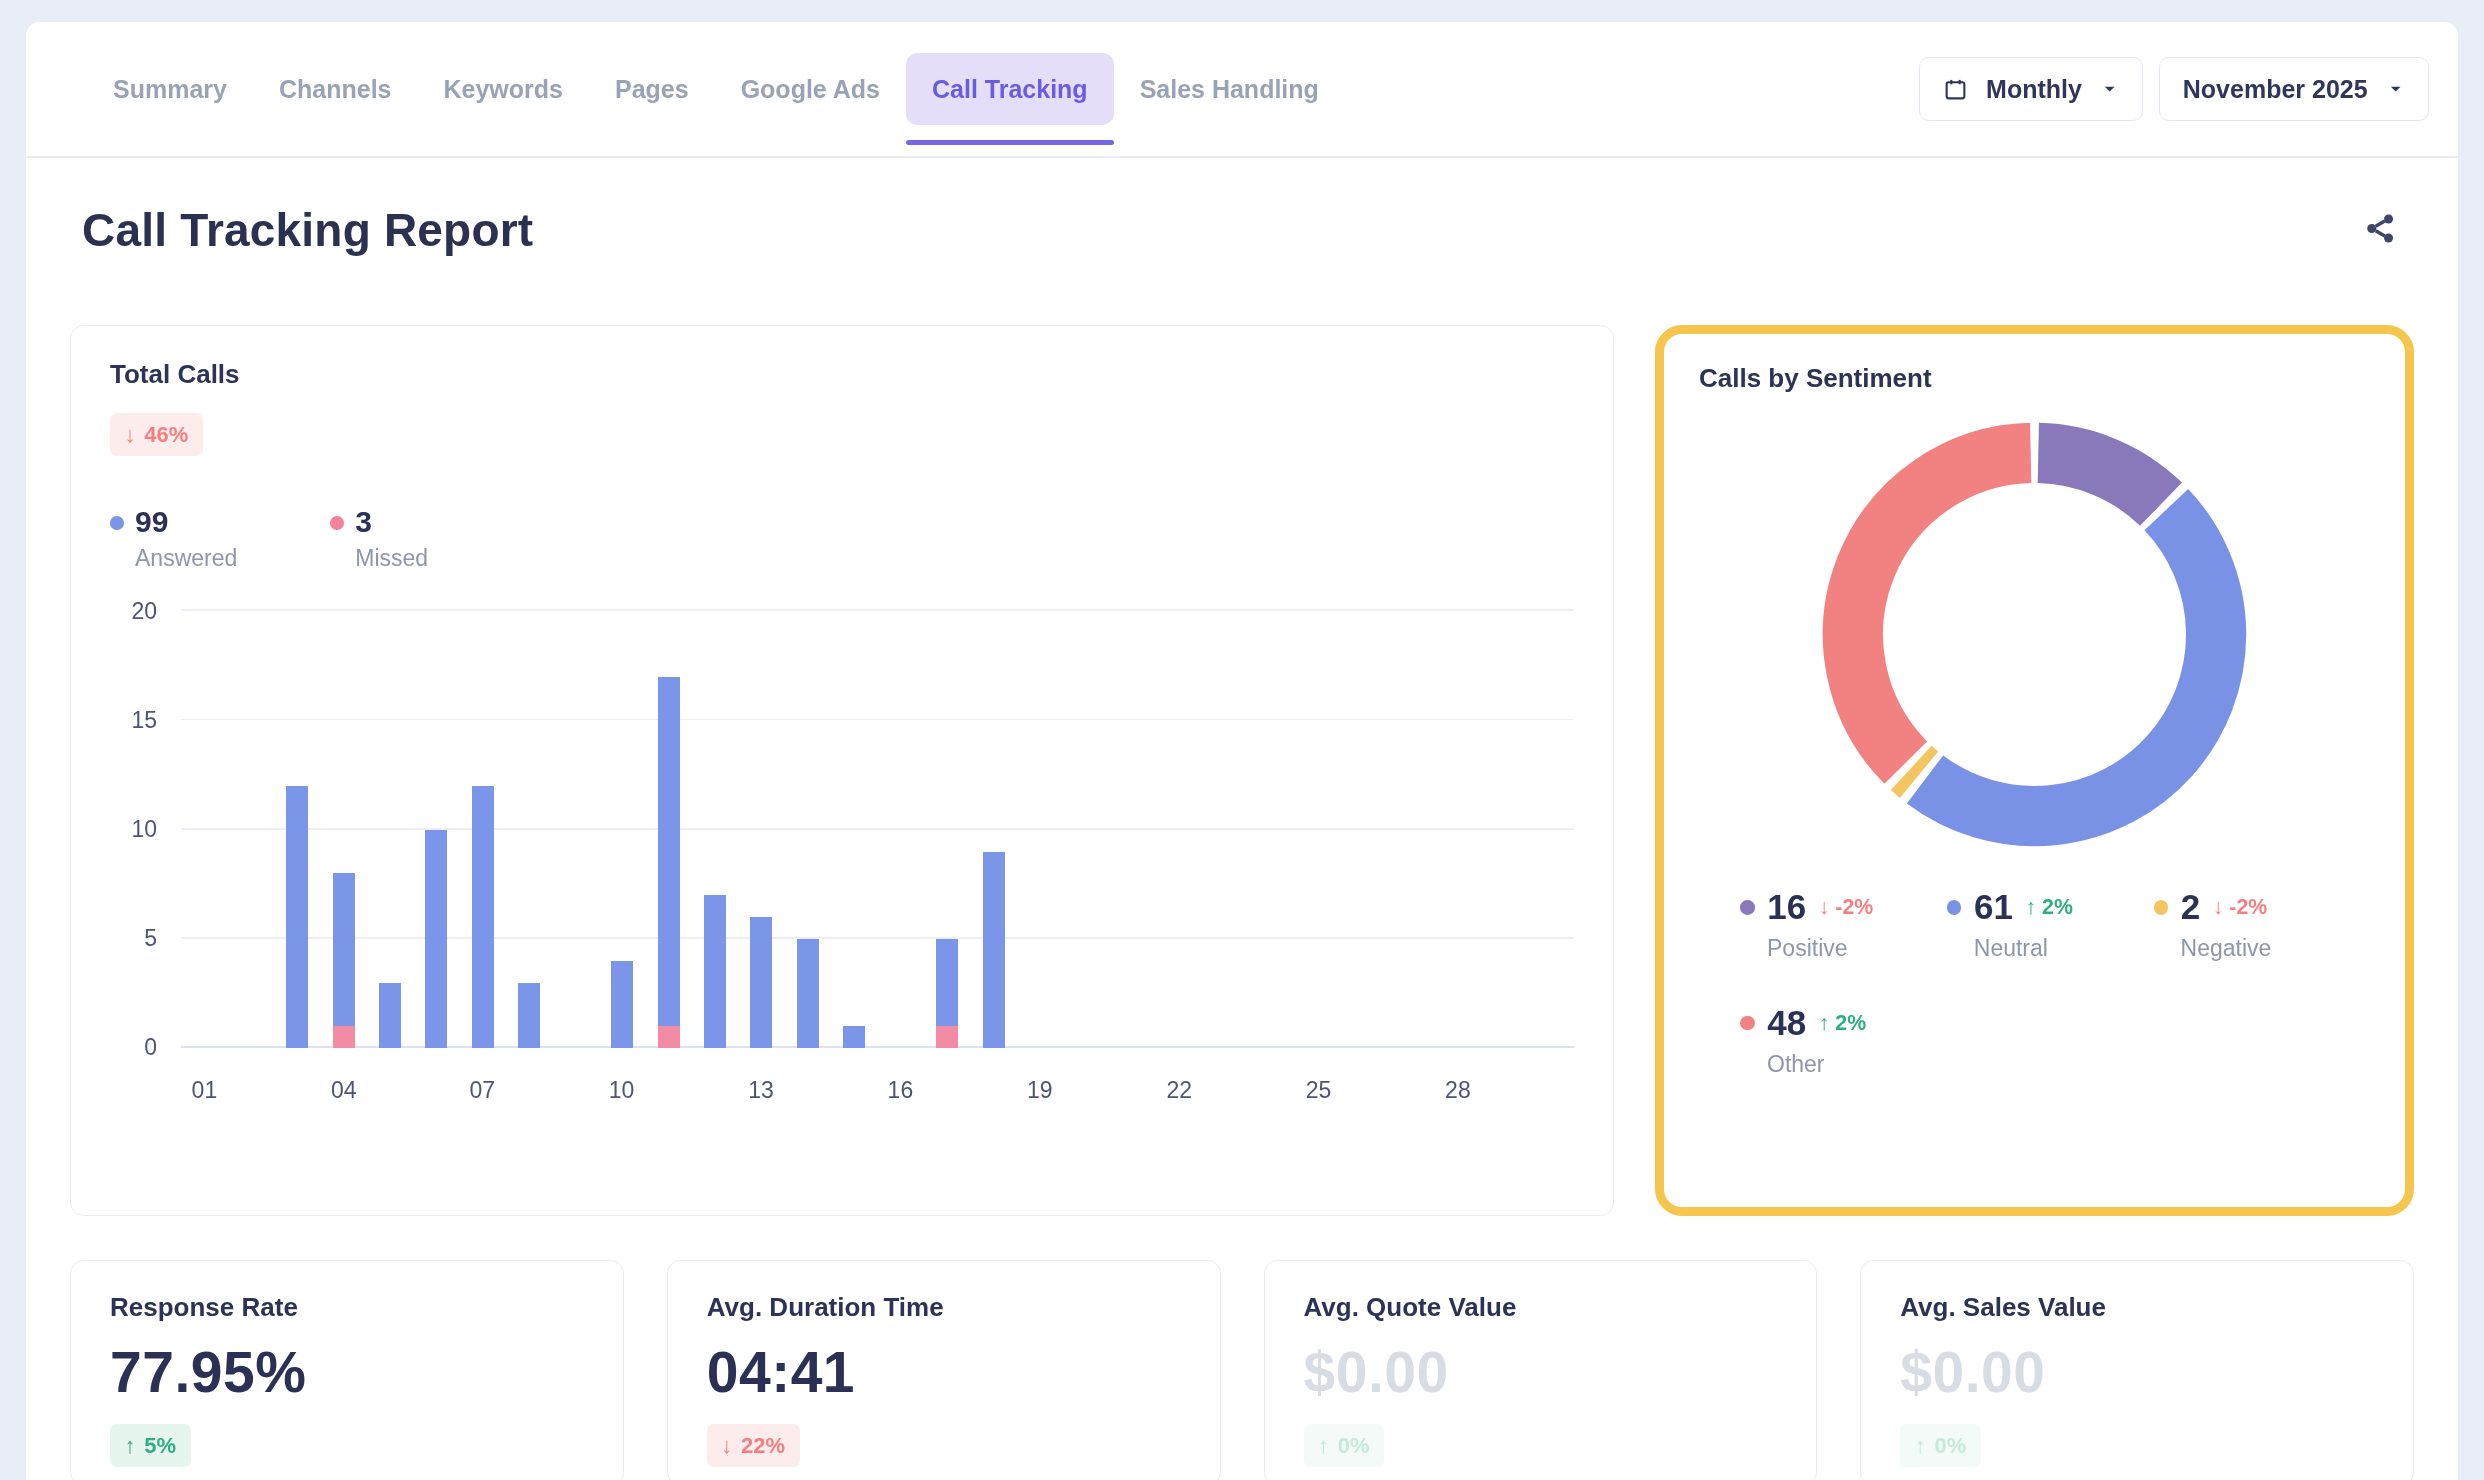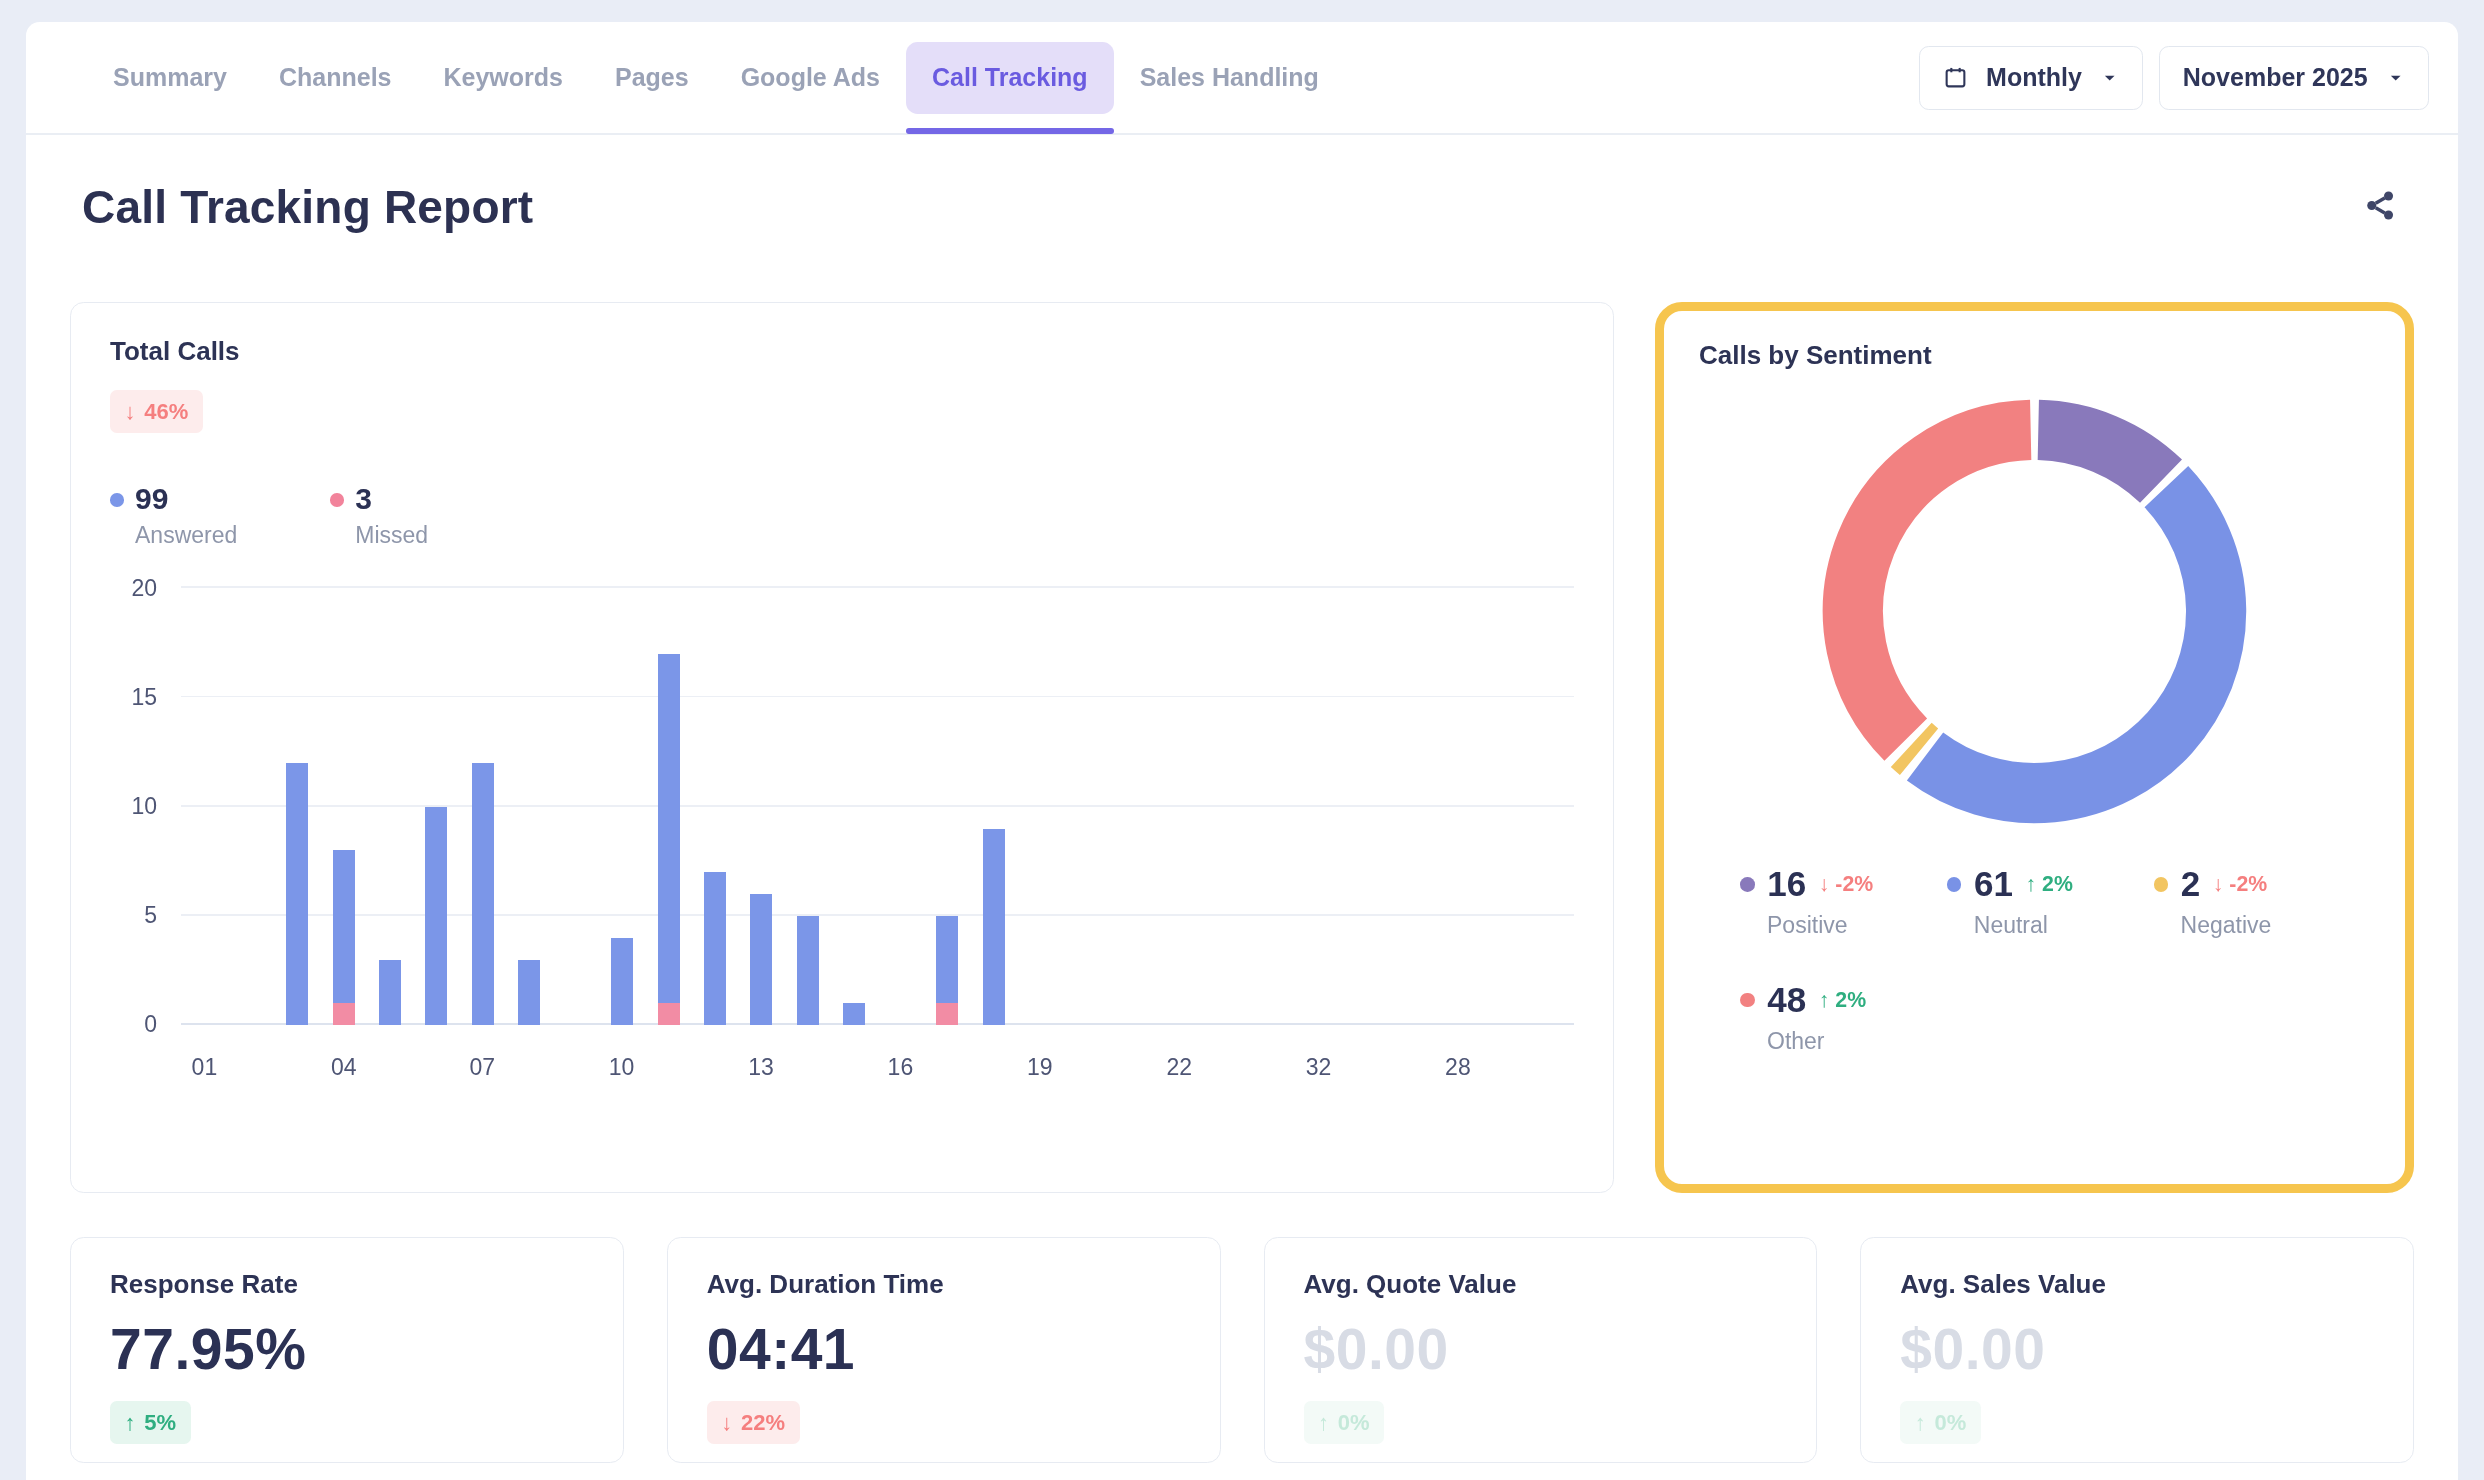--- a/index.html
+++ b/index.html
@@ -11,21 +11,21 @@
   }
   .app-panel {
     margin: 22px 26px 0 26px;
     background: #ffffff;
     border-radius: 13.6px 13.6px 0 0;
     min-height: 1458px;
   }
 
   
   .nav-bar {
-    height: 113px;
+    height: 136px;
     display: flex;
     align-items: center;
     padding: 0 29px 0 61px;
     border-bottom: 2.9px solid #eaeef4;
   }
   .nav-tabs { display: flex; align-items: center; height: 100%; }
   .tab {
     position: relative;
     border: none; background: transparent;
     font-family: inherit;
@@ -275,21 +275,21 @@
           <div class="bc-ylab" style="bottom: 370px;">15</div>
           <div class="bc-ylab" style="bottom: 479px;">20</div>
           <div class="bc-xlab" style="left: calc(1.66667% + 70px);">01</div>
           <div class="bc-xlab" style="left: calc(11.6667% + 63px);">04</div>
           <div class="bc-xlab" style="left: calc(21.6667% + 55px);">07</div>
           <div class="bc-xlab" style="left: calc(31.6667% + 48px);">10</div>
           <div class="bc-xlab" style="left: calc(41.6667% + 41px);">13</div>
           <div class="bc-xlab" style="left: calc(51.6667% + 34px);">16</div>
           <div class="bc-xlab" style="left: calc(61.6667% + 27px);">19</div>
           <div class="bc-xlab" style="left: calc(71.6667% + 20px);">22</div>
-          <div class="bc-xlab" style="left: calc(81.6667% + 13px);">32</div>
+          <div class="bc-xlab" style="left: calc(81.6667% + 13px);">25</div>
           <div class="bc-xlab" style="left: calc(91.6667% + 5.9px);">28</div>
         </div>
     </div>
 
     <div class="sentiment-card">
       <div class="card-title">Calls by Sentiment</div>
       <div class="donut-wrap">
         <svg id="donut-svg" width="439" height="439" viewBox="0 0 452 452">
             <path d="M 229.91623251818777 39.0410121902039 A 187 187 0 0 1 356.262974532674 91.83384381335233" fill="none" stroke="#8979bb" stroke-width="62"></path>
             <path d="M 361.7670072708305 97.40637754257696 A 187 187 0 0 1 113.2841621535357 375.21172842162764" fill="none" stroke="#7992e6" stroke-width="62"></path>

